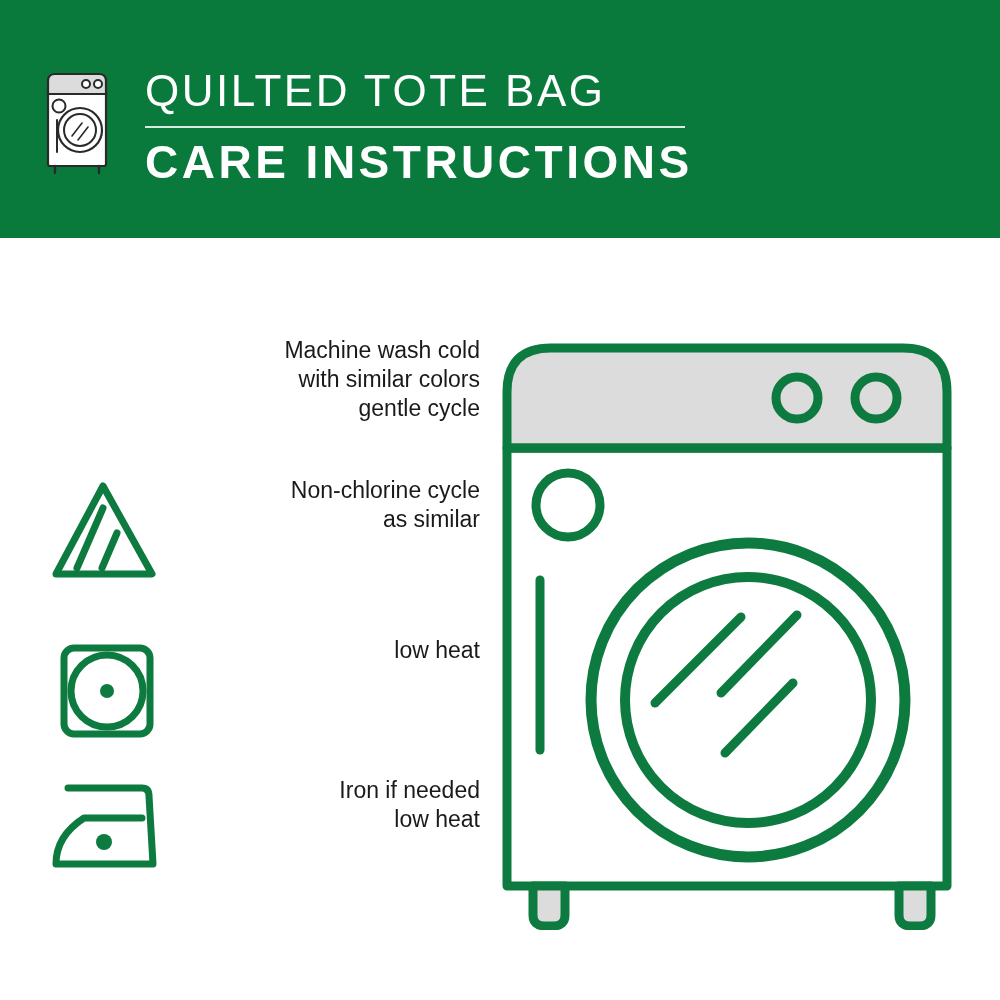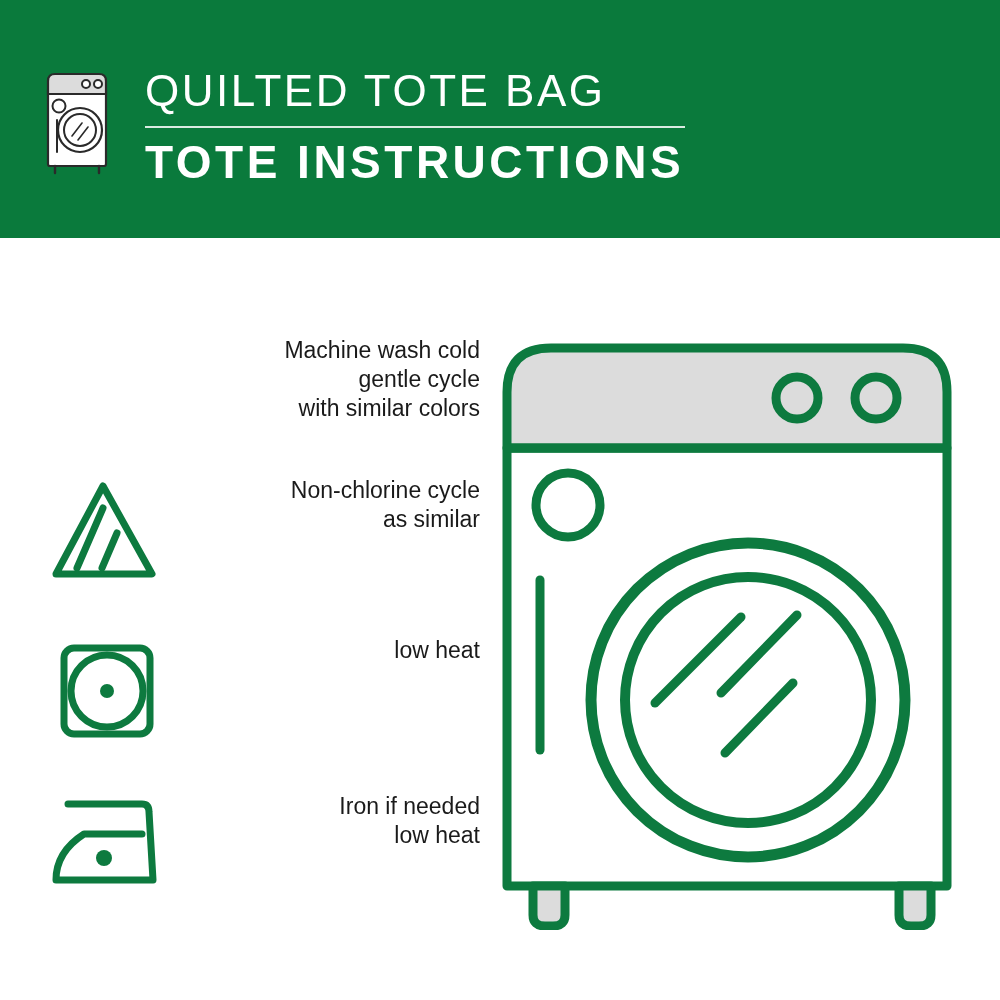--- a/index.html
+++ b/index.html
@@ -35,21 +35,21 @@
     font-size:46px; line-height:56px; color:#ffffff;
     letter-spacing:3.5px; font-weight:600; white-space:nowrap;
   }
 
   
   .care-list { position:absolute; left:0; top:238px; width:480px; height:762px; }
   .care-row { position:absolute; left:0; width:480px; height:120px; }
   .care-row.r0 { top:100px; }
   .care-row.r1 { top:240px; }
   .care-row.r2 { top:400px; }
-  .care-row.r3 { top:556px; }
+  .care-row.r3 { top:540px; }
 
   .care-symbol {
     position:absolute; left:50px; top:0; width:120px; height:104px;
   }
   .care-text {
     position:absolute; left:200px; top:-2px; width:280px;
     font-size:23px; line-height:29px; color:#1a1a1a; font-weight:400;text-align:right;
   }
   .care-text .ln { display:block; white-space:nowrap; }
 
@@ -84,32 +84,32 @@
         <line x1="34" y1="72" x2="44" y2="59" stroke="#2a2a2a" stroke-width="1.6" stroke-linecap="round"></line>
 
         <line x1="11" y1="98" x2="11" y2="105" stroke="#2a2a2a" stroke-width="2.4" stroke-linecap="round"></line>
         <line x1="55" y1="98" x2="55" y2="105" stroke="#2a2a2a" stroke-width="2.4" stroke-linecap="round"></line>
       </svg>
     </div>
 
     <div class="header-text">
       <div class="title-line1">QUILTED TOTE BAG</div>
       <div class="title-rule"></div>
-      <div class="title-line2">TOTE INSTRUCTIONS</div>
+      <div class="title-line2">CARE INSTRUCTIONS</div>
     </div>
 
   </div>
 
   <div class="care-list">
 
     <div class="care-row r0">
       <div class="care-text">
         <span class="ln">Machine wash cold</span>
+        <span class="ln">with similar colors</span>
         <span class="ln">gentle cycle</span>
-        <span class="ln">with similar colors</span>
       </div>
     </div>
 
     <div class="care-row r1">
       <div class="care-symbol">
         <svg viewBox="0 0 120 104" width="120" height="104" aria-hidden="true">
           <path d="M53 8 L102 96 L6 96 Z" fill="none" stroke="#0d7a3f" stroke-width="7" stroke-linejoin="round"></path>
           <line x1="53" y1="30" x2="27" y2="90" stroke="#0d7a3f" stroke-width="7" stroke-linecap="round"></line>
           <line x1="67" y1="55" x2="52" y2="90" stroke="#0d7a3f" stroke-width="7" stroke-linecap="round"></line>
         </svg>

